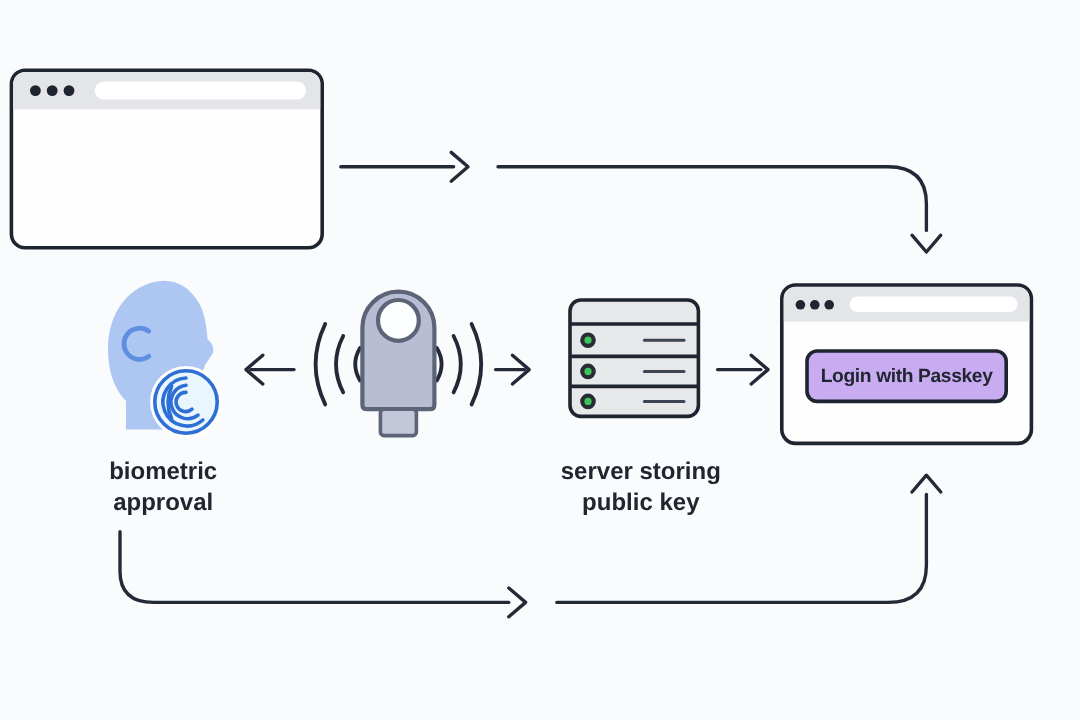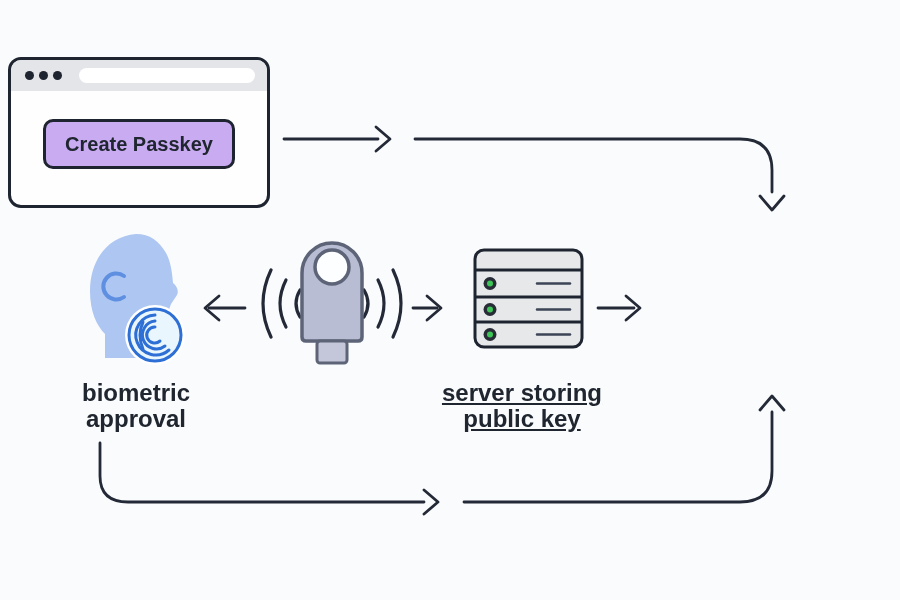--- a/index.html
+++ b/index.html
@@ -39,25 +39,25 @@
     border:3px solid var(--outline,#1e2430);border-radius:10px;
     box-sizing:border-box;color:var(--text-dark,#1c2230);
     font-family:inherit;font-weight:600;cursor:pointer;padding:0;
   }
   .btn-create{left:32px;top:59px;width:192px;height:50px;font-size:20px;}
   .btn-login{left:18px;top:52px;width:169px;height:45px;font-size:16px;letter-spacing:-0.3px;}
 
   
   .caption{
     position:absolute;text-align:center;white-space:pre-line;
-    color:var(--text-dark,#222838);font-size:24px;font-weight:600;line-height:26px;
+    color:var(--text-dark,#222838);font-size:20px;font-weight:600;line-height:26px;
   }
   .cap-biometric{left:56px;top:380px;width:160px;}
   .cap-platform{left:252px;top:380px;width:160px;}
-  .cap-server{left:432px;top:380px;width:180px;text-decoration:underline;}
+  .cap-server{left:444px;top:380px;width:180px;}
 
   .arrow{stroke:var(--line,#232936);stroke-width:2.8;fill:none;stroke-linecap:round;stroke-linejoin:round;}
   .wave{stroke:var(--line,#232936);stroke-width:3.2;fill:none;stroke-linecap:round;}
 </style>
 </head>
 <body>
 
 <div class="stage">
 
   <svg class="layer" viewBox="0 0 900 600">
@@ -154,22 +154,32 @@
 
   <div class="window win-create">
     <div class="titlebar">
       <div class="dots">
         <span class="dot"></span>
           <span class="dot"></span>
           <span class="dot"></span>
       </div>
       <div class="pill"></div>
     </div>
-    <button class="pk-btn btn-create">Create Passkey</button>
   </div>
 
+  <div class="window win-login">
+    <div class="titlebar">
+      <div class="dots">
+        <span class="dot"></span>
+          <span class="dot"></span>
+          <span class="dot"></span>
+      </div>
+      <div class="pill"></div>
+    </div>
+    <button class="pk-btn btn-login">Login with Passkey</button>
+  </div>
 
   <div class="caption cap-biometric">biometric
 approval</div>
   <div class="caption cap-server">server storing
 public key</div>
 
 </div>
 
 </body></html>

